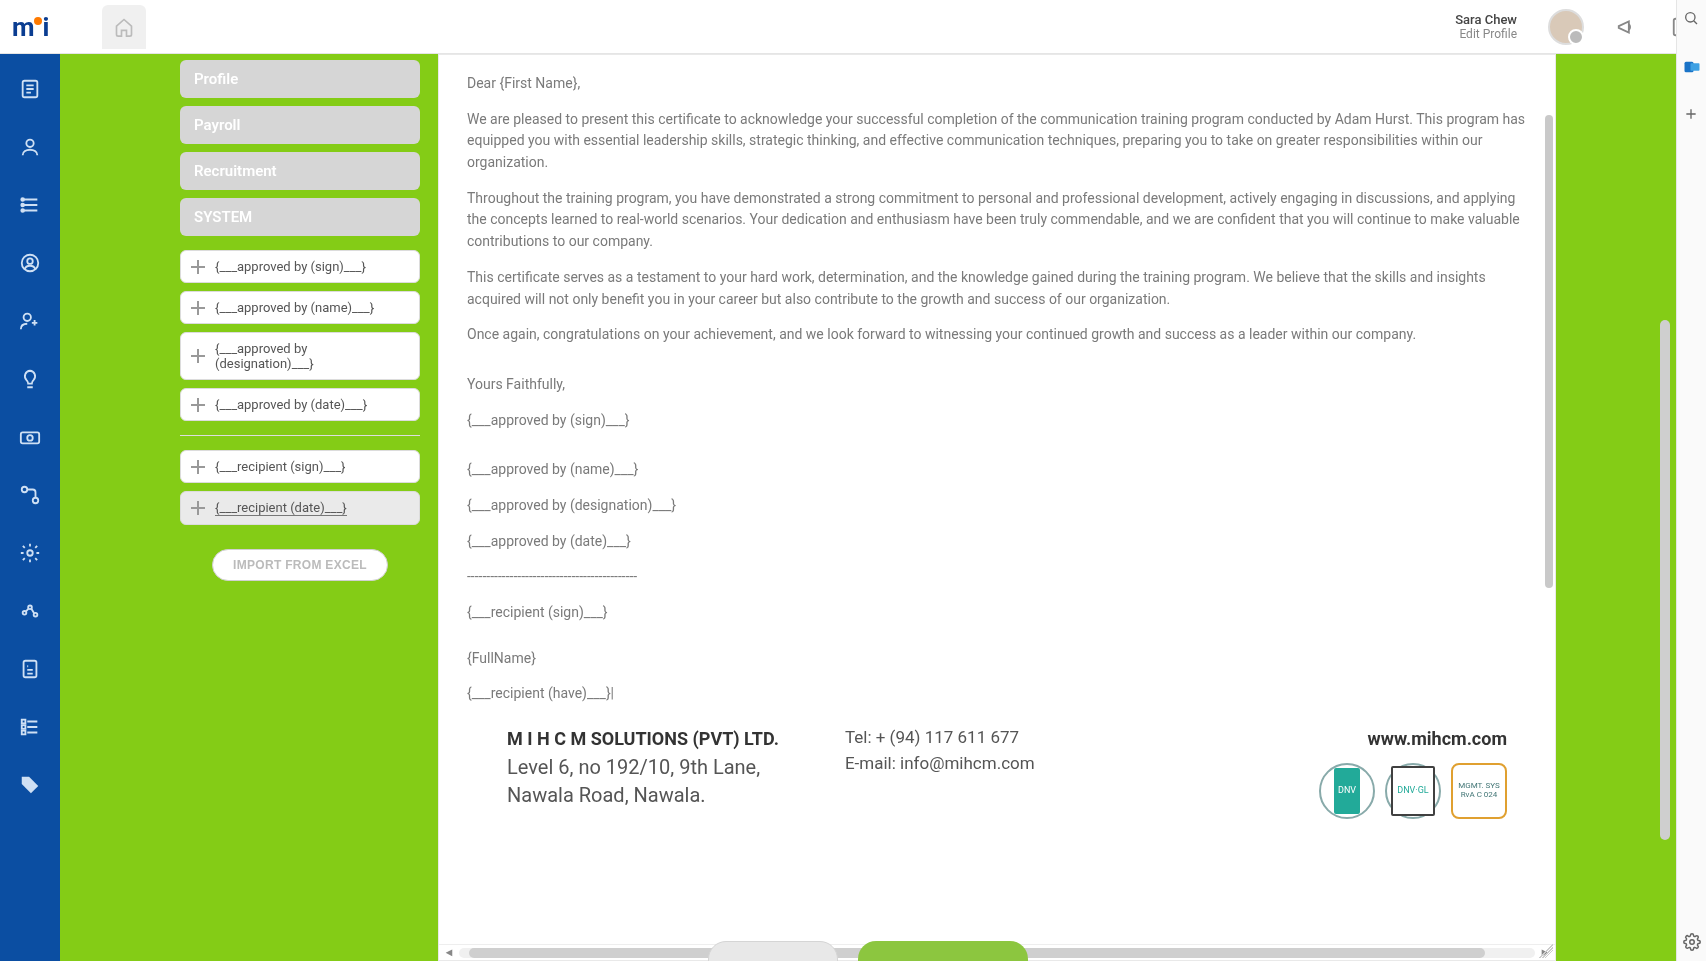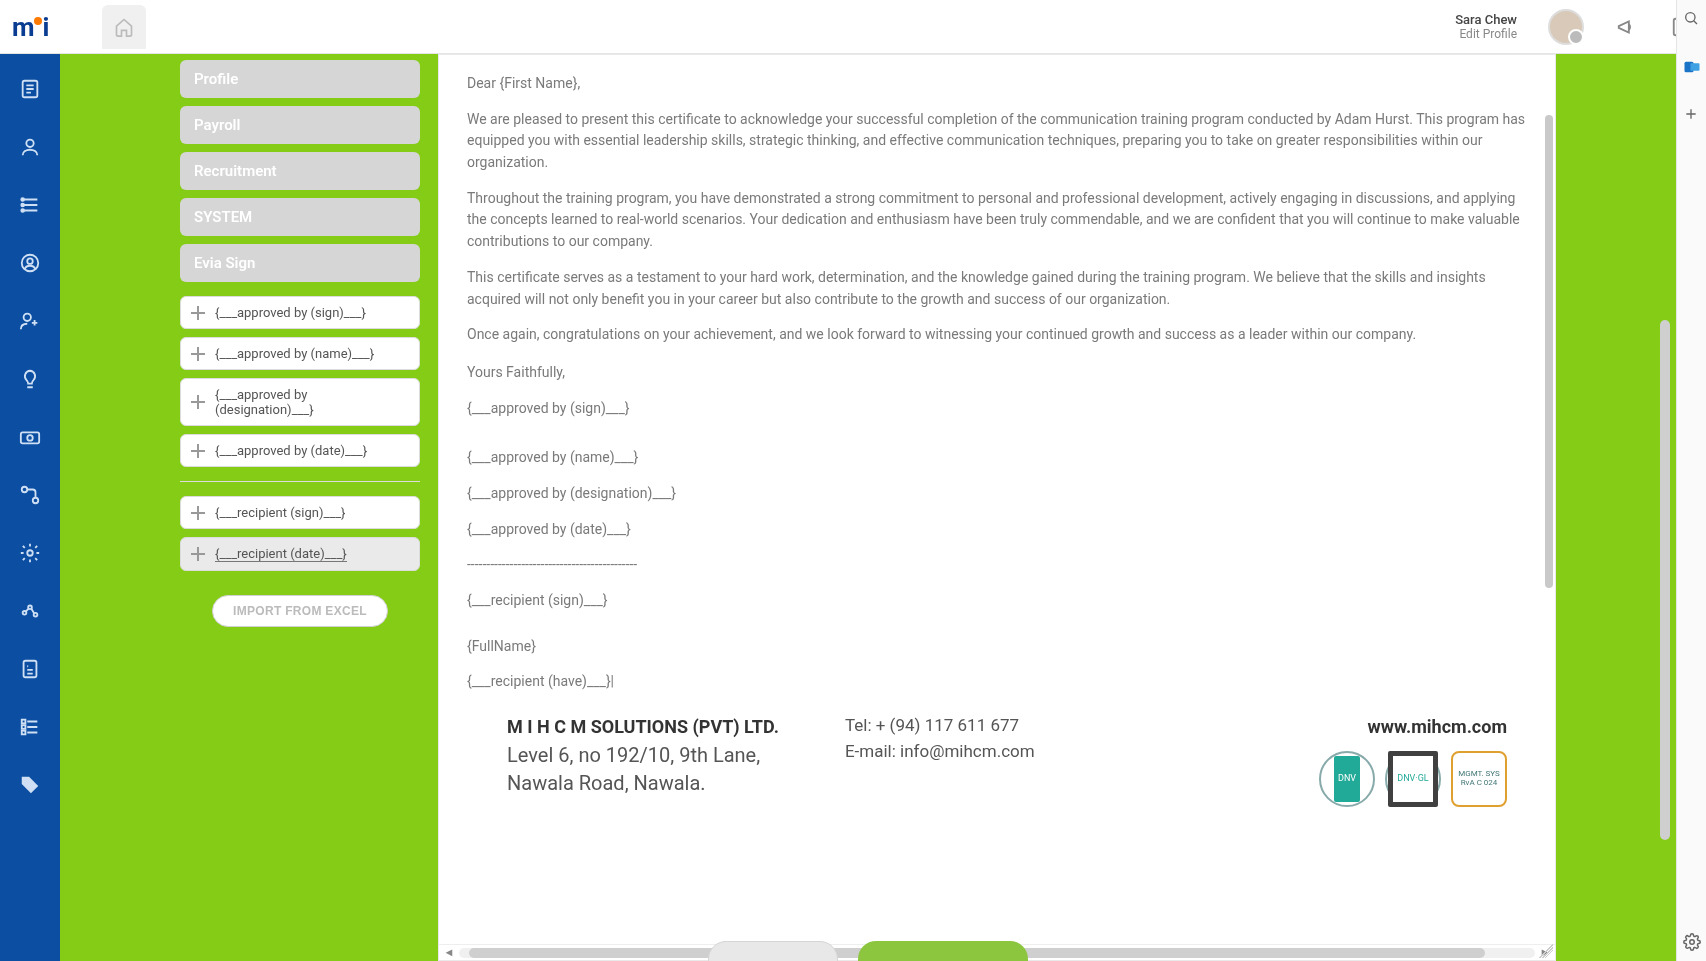--- a/index.html
+++ b/index.html
@@ -191,21 +191,21 @@
   .cert-badges {
     display:flex; gap:10px; margin-top:10px;
   }
   .badge {
     width:56px;height:56px;border:2px solid #8aa; border-radius:50%;
     display:flex;align-items:center;justify-content:center;
     font-size:8px;color:#477;text-align:center;flex-direction:column;
     background:#fff;
   }
   .badge .inner{background:#2a9;color:#fff;font-size:9px;padding:16px 4px;border-radius:2px;}
-  .badge2 .inner{background:#fff;color:#2a9;border:5px solid #404040;}
+  .badge2 .inner{background:#fff;color:#2a9;border:2px solid #404040;}
   .badge3{border-color:#e0a030;border-radius:8px;text-align:center;}
 
   
   .h-scroll-row{
     height:16px; display:flex; align-items:center; padding:0 4px;
     border-top:1px solid #eee;
   }
   .h-arrow{width:12px;color:#888;font-size:11px;text-align:center;}
   .h-track{flex:1;height:10px;background:#f0f0f0;border-radius:5px;position:relative;margin:0 4px;}
   .h-thumb{position:absolute;left:10px;right:50px;top:0;bottom:0;background:#cfcfcf;border-radius:5px;}
@@ -392,21 +392,20 @@
     </div>
 </div>
 
 <div class="main">
 
   <div class="side-panel">
     <div class="acc">Profile</div>
     <div class="acc">Payroll</div>
     <div class="acc">Recruitment</div>
     <div class="acc">SYSTEM</div>
-    <div class="acc active">Evia Sign</div>
 
     <div class="field-list">
       <div class="field-item">
         <span class="drag-handle"></span>
         <span>{___approved by (sign)___}</span>
       </div>
       <div class="field-item">
         <span class="drag-handle"></span>
         <span>{___approved by (name)___}</span>
       </div>
@@ -433,21 +432,21 @@
   </div>
 
   <div class="editor-wrap">
     <div class="editor-scroll">
       <div class="editor-content">
         <p>Dear {First Name},</p>
         <p>We are pleased to present this certificate to acknowledge your successful completion of the communication training program conducted by Adam Hurst. This program has equipped you with essential leadership skills, strategic thinking, and effective communication techniques, preparing you to take on greater responsibilities within our organization.</p>
         <p>Throughout the training program, you have demonstrated a strong commitment to personal and professional development, actively engaging in discussions, and applying the concepts learned to real-world scenarios. Your dedication and enthusiasm have been truly commendable, and we are confident that you will continue to make valuable contributions to our company.</p>
         <p>This certificate serves as a testament to your hard work, determination, and the knowledge gained during the training program. We believe that the skills and insights acquired will not only benefit you in your career but also contribute to the growth and success of our organization.</p>
         <p>Once again, congratulations on your achievement, and we look forward to witnessing your continued growth and success as a leader within our company.</p>
-        <p style="margin-top:16px">Yours Faithfully,</p>
+        <p style="margin-top:28px">Yours Faithfully,</p>
         <p class="placeholder-token">{___approved by (sign)___}</p>
         <p style="margin-top:28px" class="placeholder-token">{___approved by (name)___}</p>
         <p class="placeholder-token">{___approved by (designation)___}</p>
         <p class="placeholder-token">{___approved by (date)___}</p>
         <p>--------------------------------------------</p>
         <p class="placeholder-token">{___recipient (sign)___}</p>
         <p style="margin-top:24px">{FullName}</p>
         <p class="placeholder-token">{___recipient (have)___}|</p>
 
         <div class="doc-footer">

